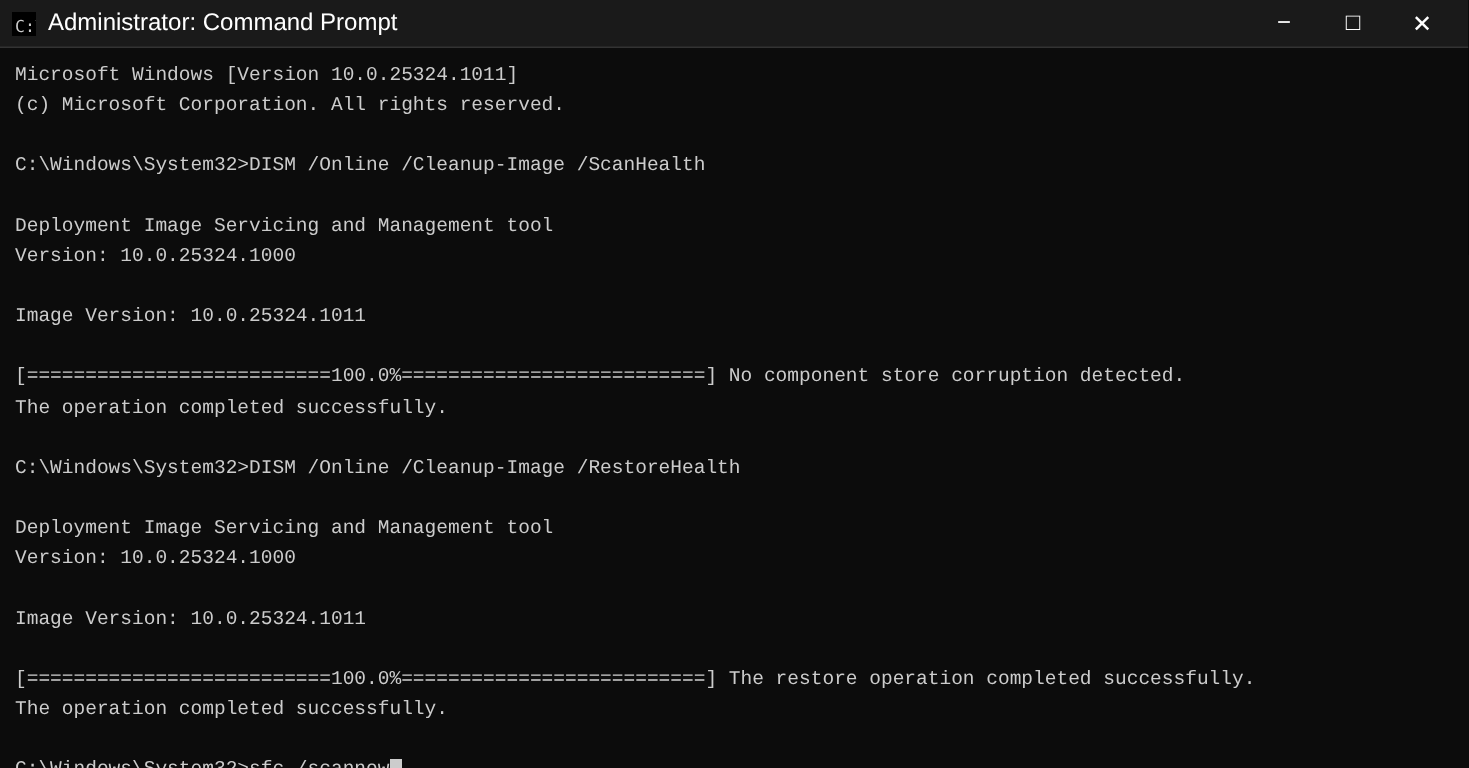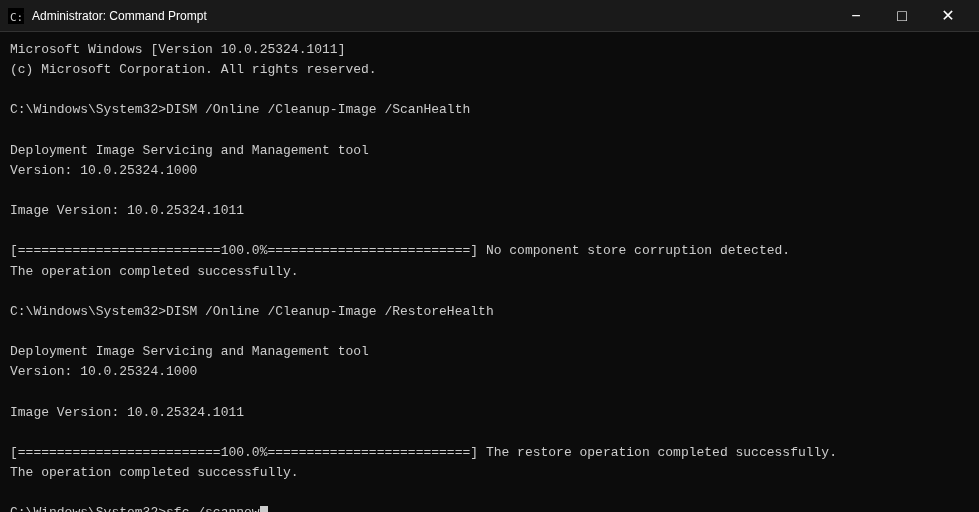--- a/index.html
+++ b/index.html
@@ -38,21 +38,21 @@
       width: 16px;
       height: 16px;
       display: flex;
       align-items: center;
       justify-content: center;
     }
 
     .title-bar-title {
       color: #ffffff;
       font-family: 'Segoe UI', sans-serif;
-      font-size: 12px;
+      font-size: 16px;
     }
 
     .title-bar-controls {
       display: flex;
       gap: 0;
     }
 
     .title-bar-btn {
       width: 46px;
       height: 32px;

